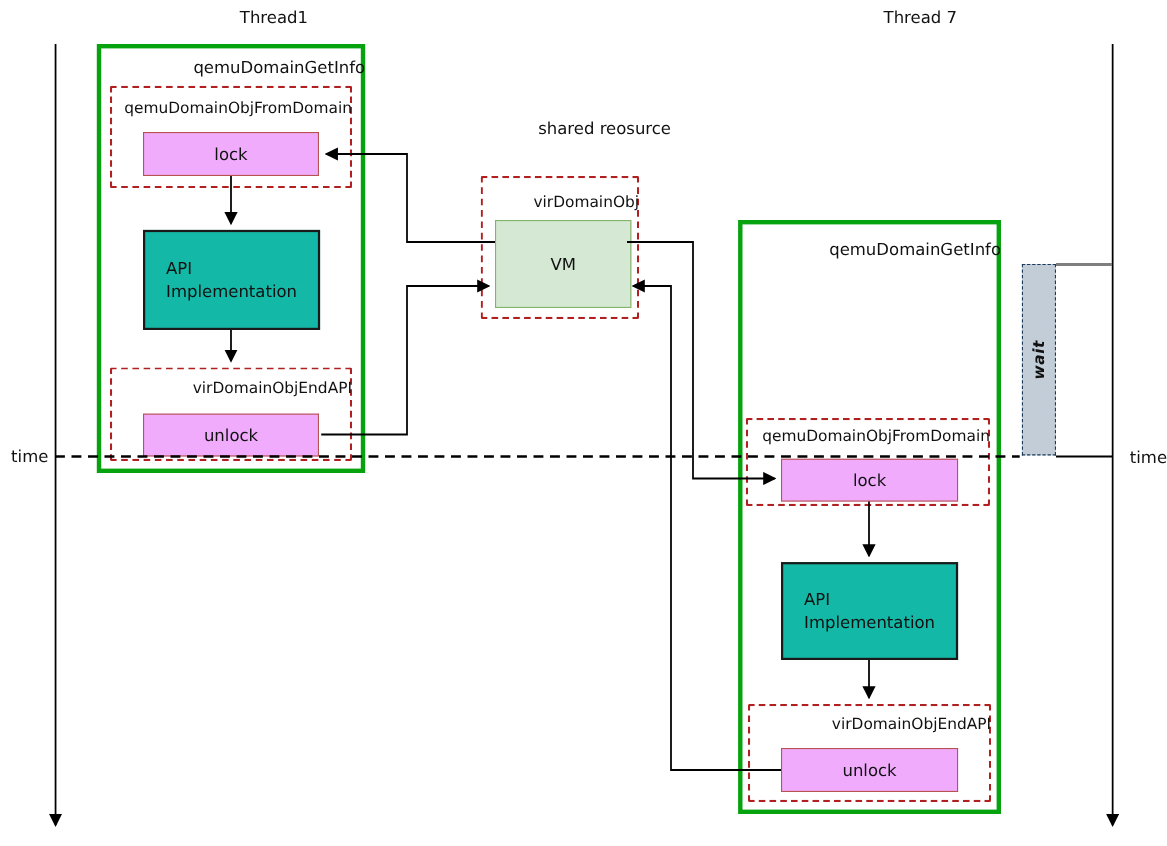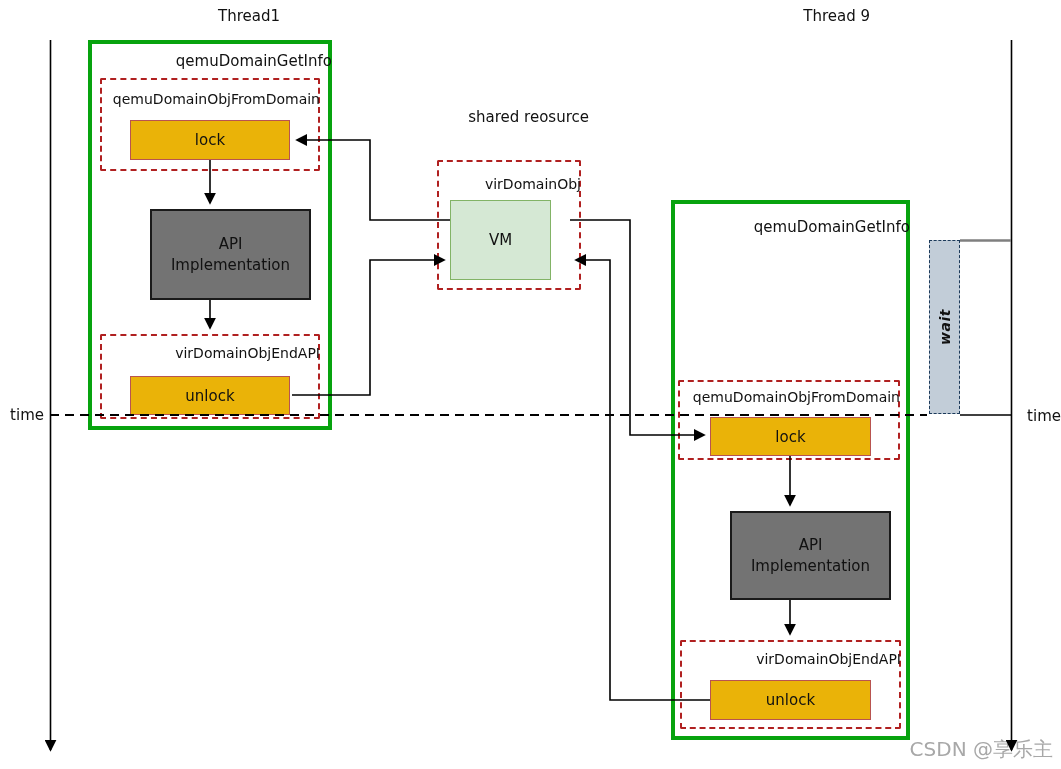--- a/index.html
+++ b/index.html
@@ -5,27 +5,27 @@
   html,body{margin:0;padding:0;background:#ffffff;}
   .canvas{
     position:relative;width:1061px;height:769px;background:#ffffff;
     font-family:"DejaVu Sans", sans-serif;color:#111;overflow:hidden;
   }
   .abs{position:absolute;box-sizing:border-box;}
   .lbl{font-size:15px;text-align:right;white-space:nowrap;}
   .thread-box{border:4px solid #07a30e;background:transparent;}
   .dashed-red{border:2.5px dashed #b02020;background:transparent;border-radius:2px;}
   .pink-box{
-    background:#eab308;border:1.6px solid #b85450;
+    background:#f0abfc;border:1.6px solid #b85450;
     display:flex;align-items:center;justify-content:center;font-size:15px;
   }
   .api-box{
-    background:#737373;border:2px solid #1a1a1a;
+    background:#14b8a6;border:2px solid #1a1a1a;
     display:flex;align-items:center;justify-content:center;
-    font-size:15px;text-align:center;white-space:pre-line;line-height:1.35;margin-left:20px;
+    font-size:15px;white-space:pre-line;line-height:1.35;
   }
   .vm-box{
     background:#d5e8d4;border:1.6px solid #82b366;
     display:flex;align-items:center;justify-content:center;font-size:15px;
   }
   .wait-bar{
     background:#c2cdd8;border:1.6px dashed #1c3a5a;
     display:flex;align-items:center;justify-content:center;
   }
   .wait-bar span{
@@ -34,40 +34,40 @@
   }
   .watermark{font-size:20px;color:#a8a8a8;white-space:nowrap;}
   svg.layer{position:absolute;left:0;top:0;pointer-events:none;z-index:50;}
 </style>
 </head>
 <body>
 
 <div class="canvas">
 
   <div class="abs lbl" style="left:140px;top:7px;width:140px;">Thread1</div>
-  <div class="abs lbl" style="left:730px;top:7px;width:140px;">Thread 9</div>
+  <div class="abs lbl" style="left:730px;top:7px;width:140px;">Thread 7</div>
 
   <div class="abs thread-box" style="left:88px;top:40px;width:244px;height:390px;"></div>
   <div class="abs lbl" style="left:88px;top:52px;width:244px;">qemuDomainGetInfo</div>
 
   <div class="abs dashed-red" style="left:100px;top:78px;width:220px;height:93px;"></div>
   <div class="abs lbl" style="left:100px;top:91px;width:220px;font-size:14px;">qemuDomainObjFromDomain</div>
   <div class="abs pink-box" style="left:130px;top:120px;width:160px;height:40px;">lock</div>
 
   <div class="abs api-box" style="left:130px;top:209px;width:161px;height:91px;">API
 Implementation</div>
 
   <div class="abs dashed-red" style="left:100px;top:334px;width:220px;height:85px;"></div>
   <div class="abs lbl" style="left:100px;top:345px;width:220px;font-size:14px;">virDomainObjEndAPI</div>
   <div class="abs pink-box" style="left:130px;top:376px;width:160px;height:39px;">unlock</div>
 
-  <div class="abs lbl" style="left:409px;top:108px;width:180px;">shared reosurce</div>
+  <div class="abs lbl" style="left:430px;top:108px;width:180px;">shared reosurce</div>
   <div class="abs dashed-red" style="left:437px;top:160px;width:144px;height:130px;"></div>
   <div class="abs lbl" style="left:437px;top:176px;width:144px;font-size:14px;">virDomainObj</div>
-  <div class="abs vm-box" style="left:450px;top:200px;width:101px;height:80px;">VM</div>
+  <div class="abs vm-box" style="left:450px;top:200px;width:124px;height:80px;">VM</div>
 
   <div class="abs thread-box" style="left:671px;top:200px;width:239px;height:540px;"></div>
   <div class="abs lbl" style="left:671px;top:218px;width:239px;">qemuDomainGetInfo</div>
 
   <div class="abs dashed-red" style="left:678px;top:380px;width:222px;height:80px;"></div>
   <div class="abs lbl" style="left:678px;top:389px;width:222px;font-size:14px;">qemuDomainObjFromDomain</div>
   <div class="abs pink-box" style="left:710px;top:417px;width:161px;height:39px;">lock</div>
 
   <div class="abs api-box" style="left:710px;top:511px;width:161px;height:89px;">API
 Implementation</div>
@@ -76,21 +76,20 @@
   <div class="abs lbl" style="left:680px;top:651px;width:221px;font-size:14px;">virDomainObjEndAPI</div>
   <div class="abs pink-box" style="left:710px;top:680px;width:161px;height:40px;">unlock</div>
 
   <div class="abs wait-bar" style="left:929px;top:240px;width:31px;height:174px;">
     <span>wait</span>
   </div>
 
   <div class="abs lbl" style="left:4px;top:406px;width:40px;">time</div>
   <div class="abs lbl" style="left:1019px;top:407px;width:42px;">time</div>
 
-  <div class="abs watermark" style="right:8px;top:736px;">CSDN @享乐主</div>
 
   <svg class="layer" width="1061" height="769" viewBox="0 0 1061 769">
     <defs>
       <marker id="arr" viewBox="0 0 10 10" refX="8.5" refY="5" markerWidth="7.5" markerHeight="7.5" orient="auto-start-reverse">
         <path d="M0,0 L10,5 L0,10 z" fill="#000"></path>
       </marker>
     </defs>
 
     <path d="M50.5,40 V750" stroke="#000" stroke-width="1.6" fill="none" marker-end="url(#arr)"></path>
 

